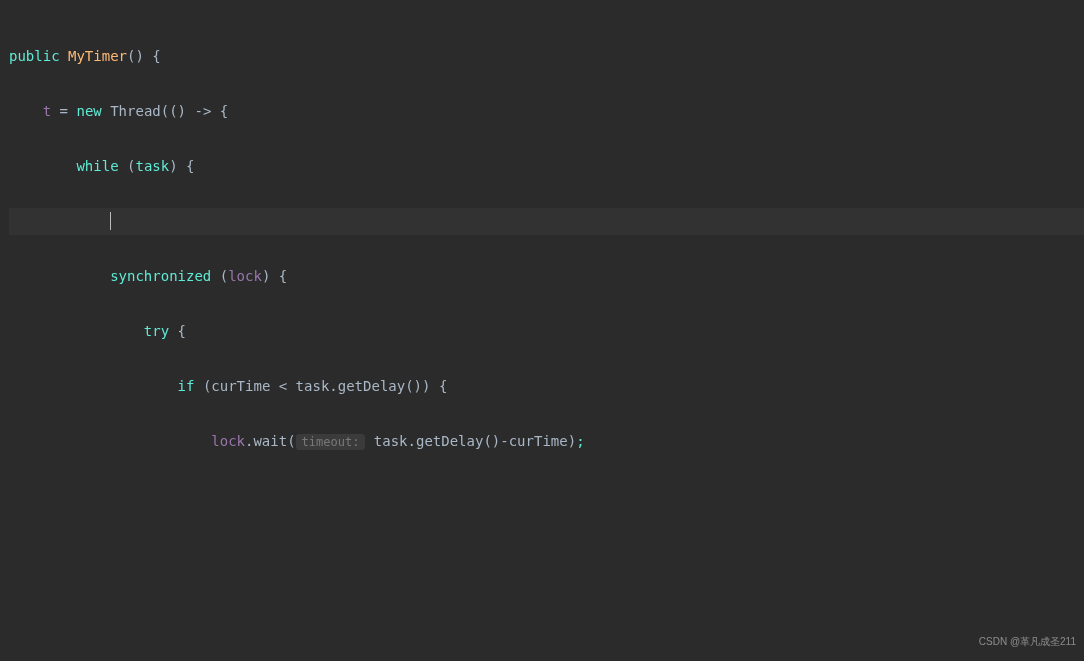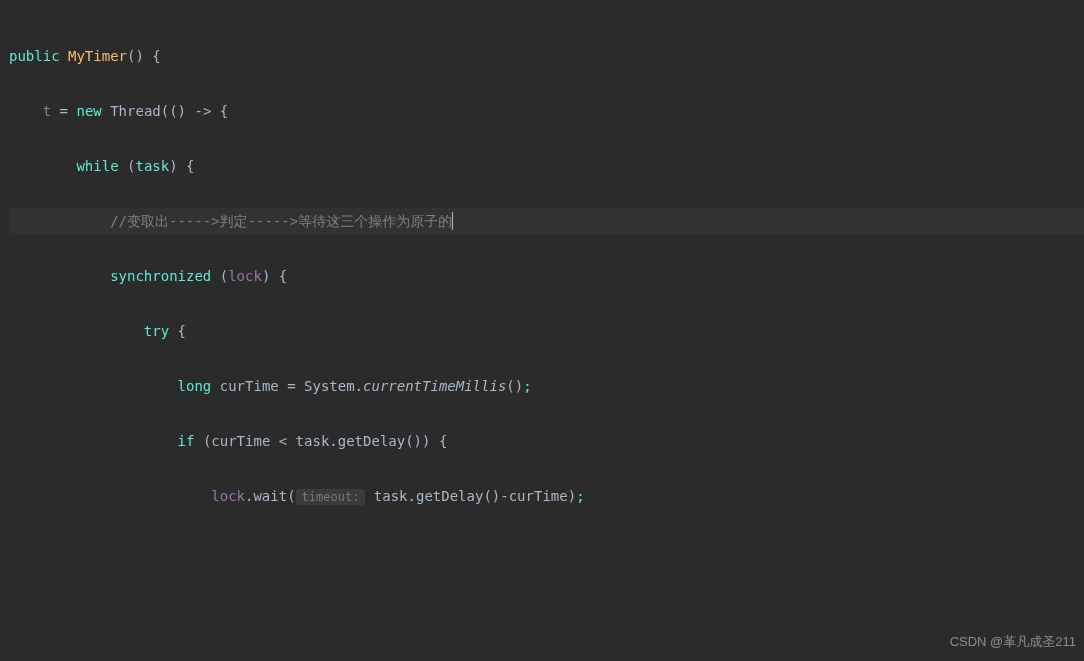--- a/index.html
+++ b/index.html
@@ -44,34 +44,33 @@
     height: 18px;
     vertical-align: middle;
     margin-bottom:2px;
   }
   .watermark {
     position: absolute;
     right: 8px;
     bottom: 6px;
     color: rgba(255,255,255,0.45);
     font-family: Arial, sans-serif;
-    font-size: 13px;
+    font-size: 10px;
   }
 </style>
 </head>
 <body>
 
 <div class="code-area">
 <div class="line"><span class="keyword">public</span> <span class="method">MyTimer</span><span>()</span><span> {</span></div>
 <div class="line"><span>    </span><span class="field">t</span><span> = </span><span class="keyword">new </span><span>Thread</span><span>(() -&gt; {</span></div>
 <div class="line"><span>        </span><span class="keyword">while </span><span>(</span><span class="keyword">task</span><span>) {</span></div>
-<div class="line highlighted"><span>            </span><span class="comment">//变取出-----&gt;判定-----&gt;等待这三个操作为原子的</span><span class="cursor"></span></div>
+<div class="line highlighted"><span>            </span><span class="cursor"></span></div>
 <div class="line"><span>            </span><span class="keyword">synchronized </span><span>(</span><span class="field">lock</span><span>) {</span></div>
 <div class="line"><span>                </span><span class="keyword">try </span><span>{</span></div>
-<div class="line"><span>                    </span><span class="keyword">long </span><span>curTime </span><span>= </span><span>System.</span><span class="italic">currentTimeMillis</span><span>()</span><span class="keyword">;</span></div>
 <div class="line"><span>                    </span><span class="keyword">if </span><span>(curTime &lt; task.getDelay()) {</span></div>
 <div class="line"><span>                        </span><span class="field">lock</span><span>.wait(</span><span class="param-hint">timeout:</span><span> </span><span>task.getDelay()-curTime)</span><span class="keyword">;</span></div>
 
 
 
 
 
 
 
 

